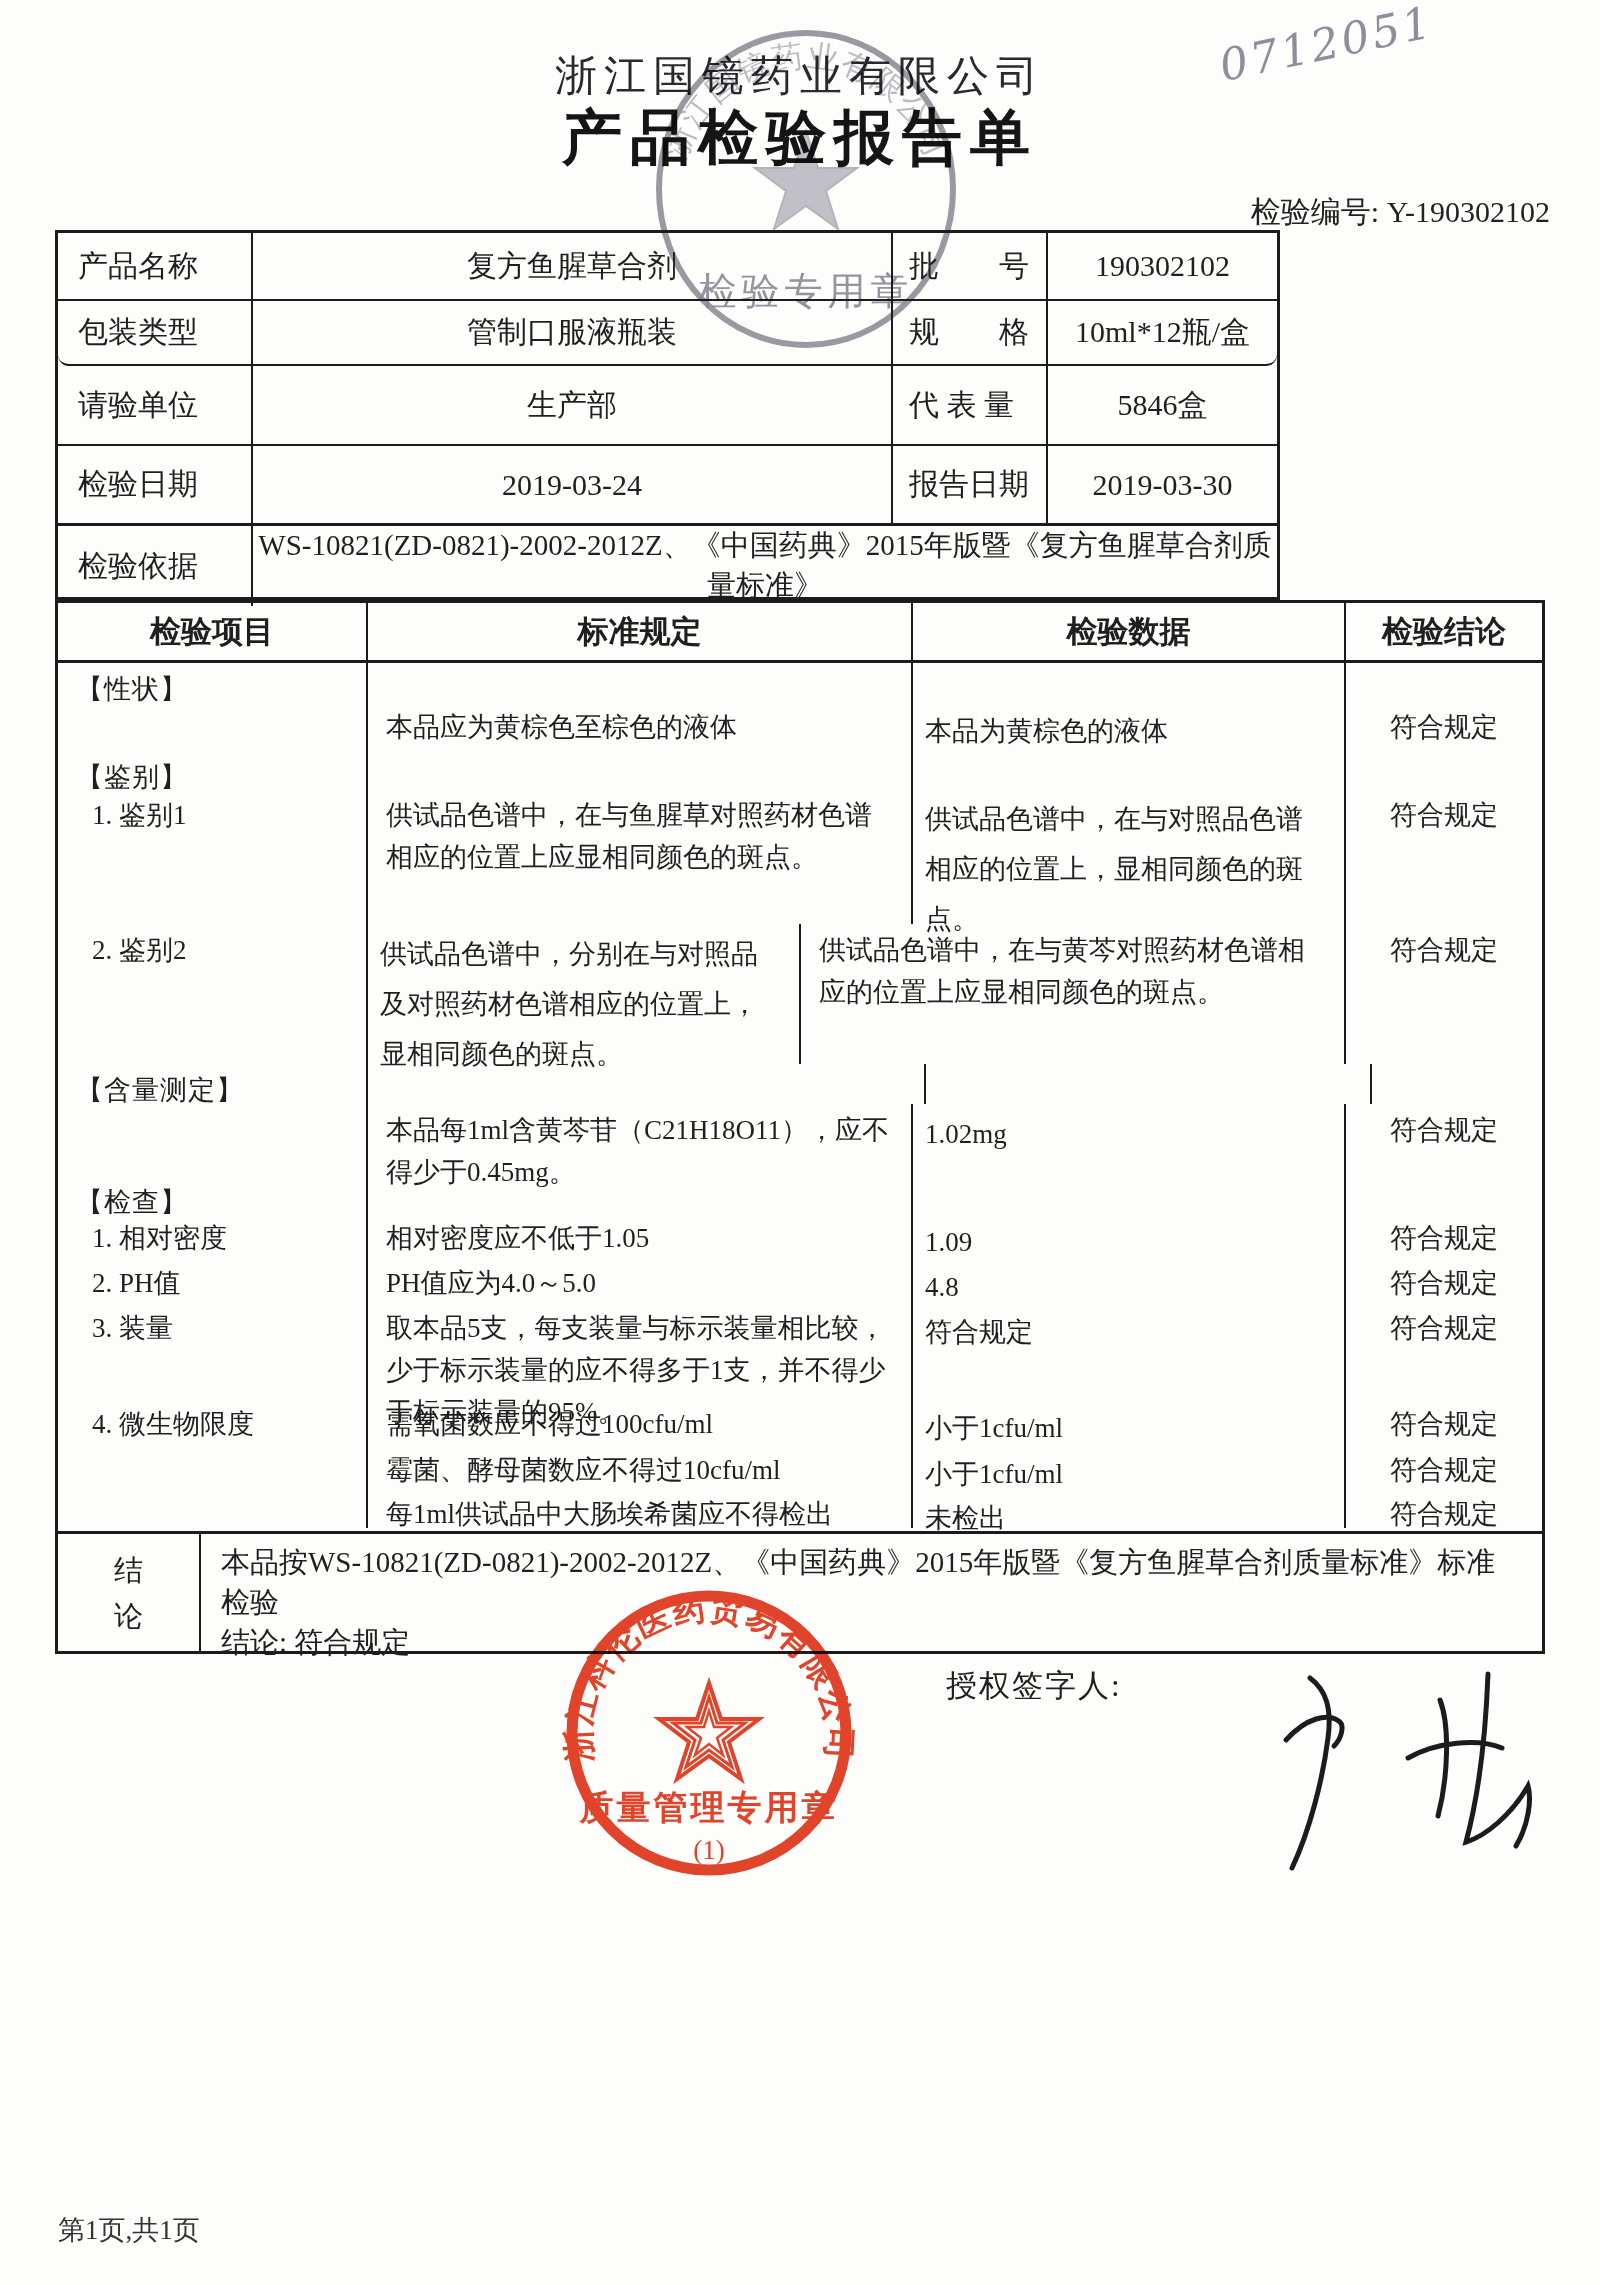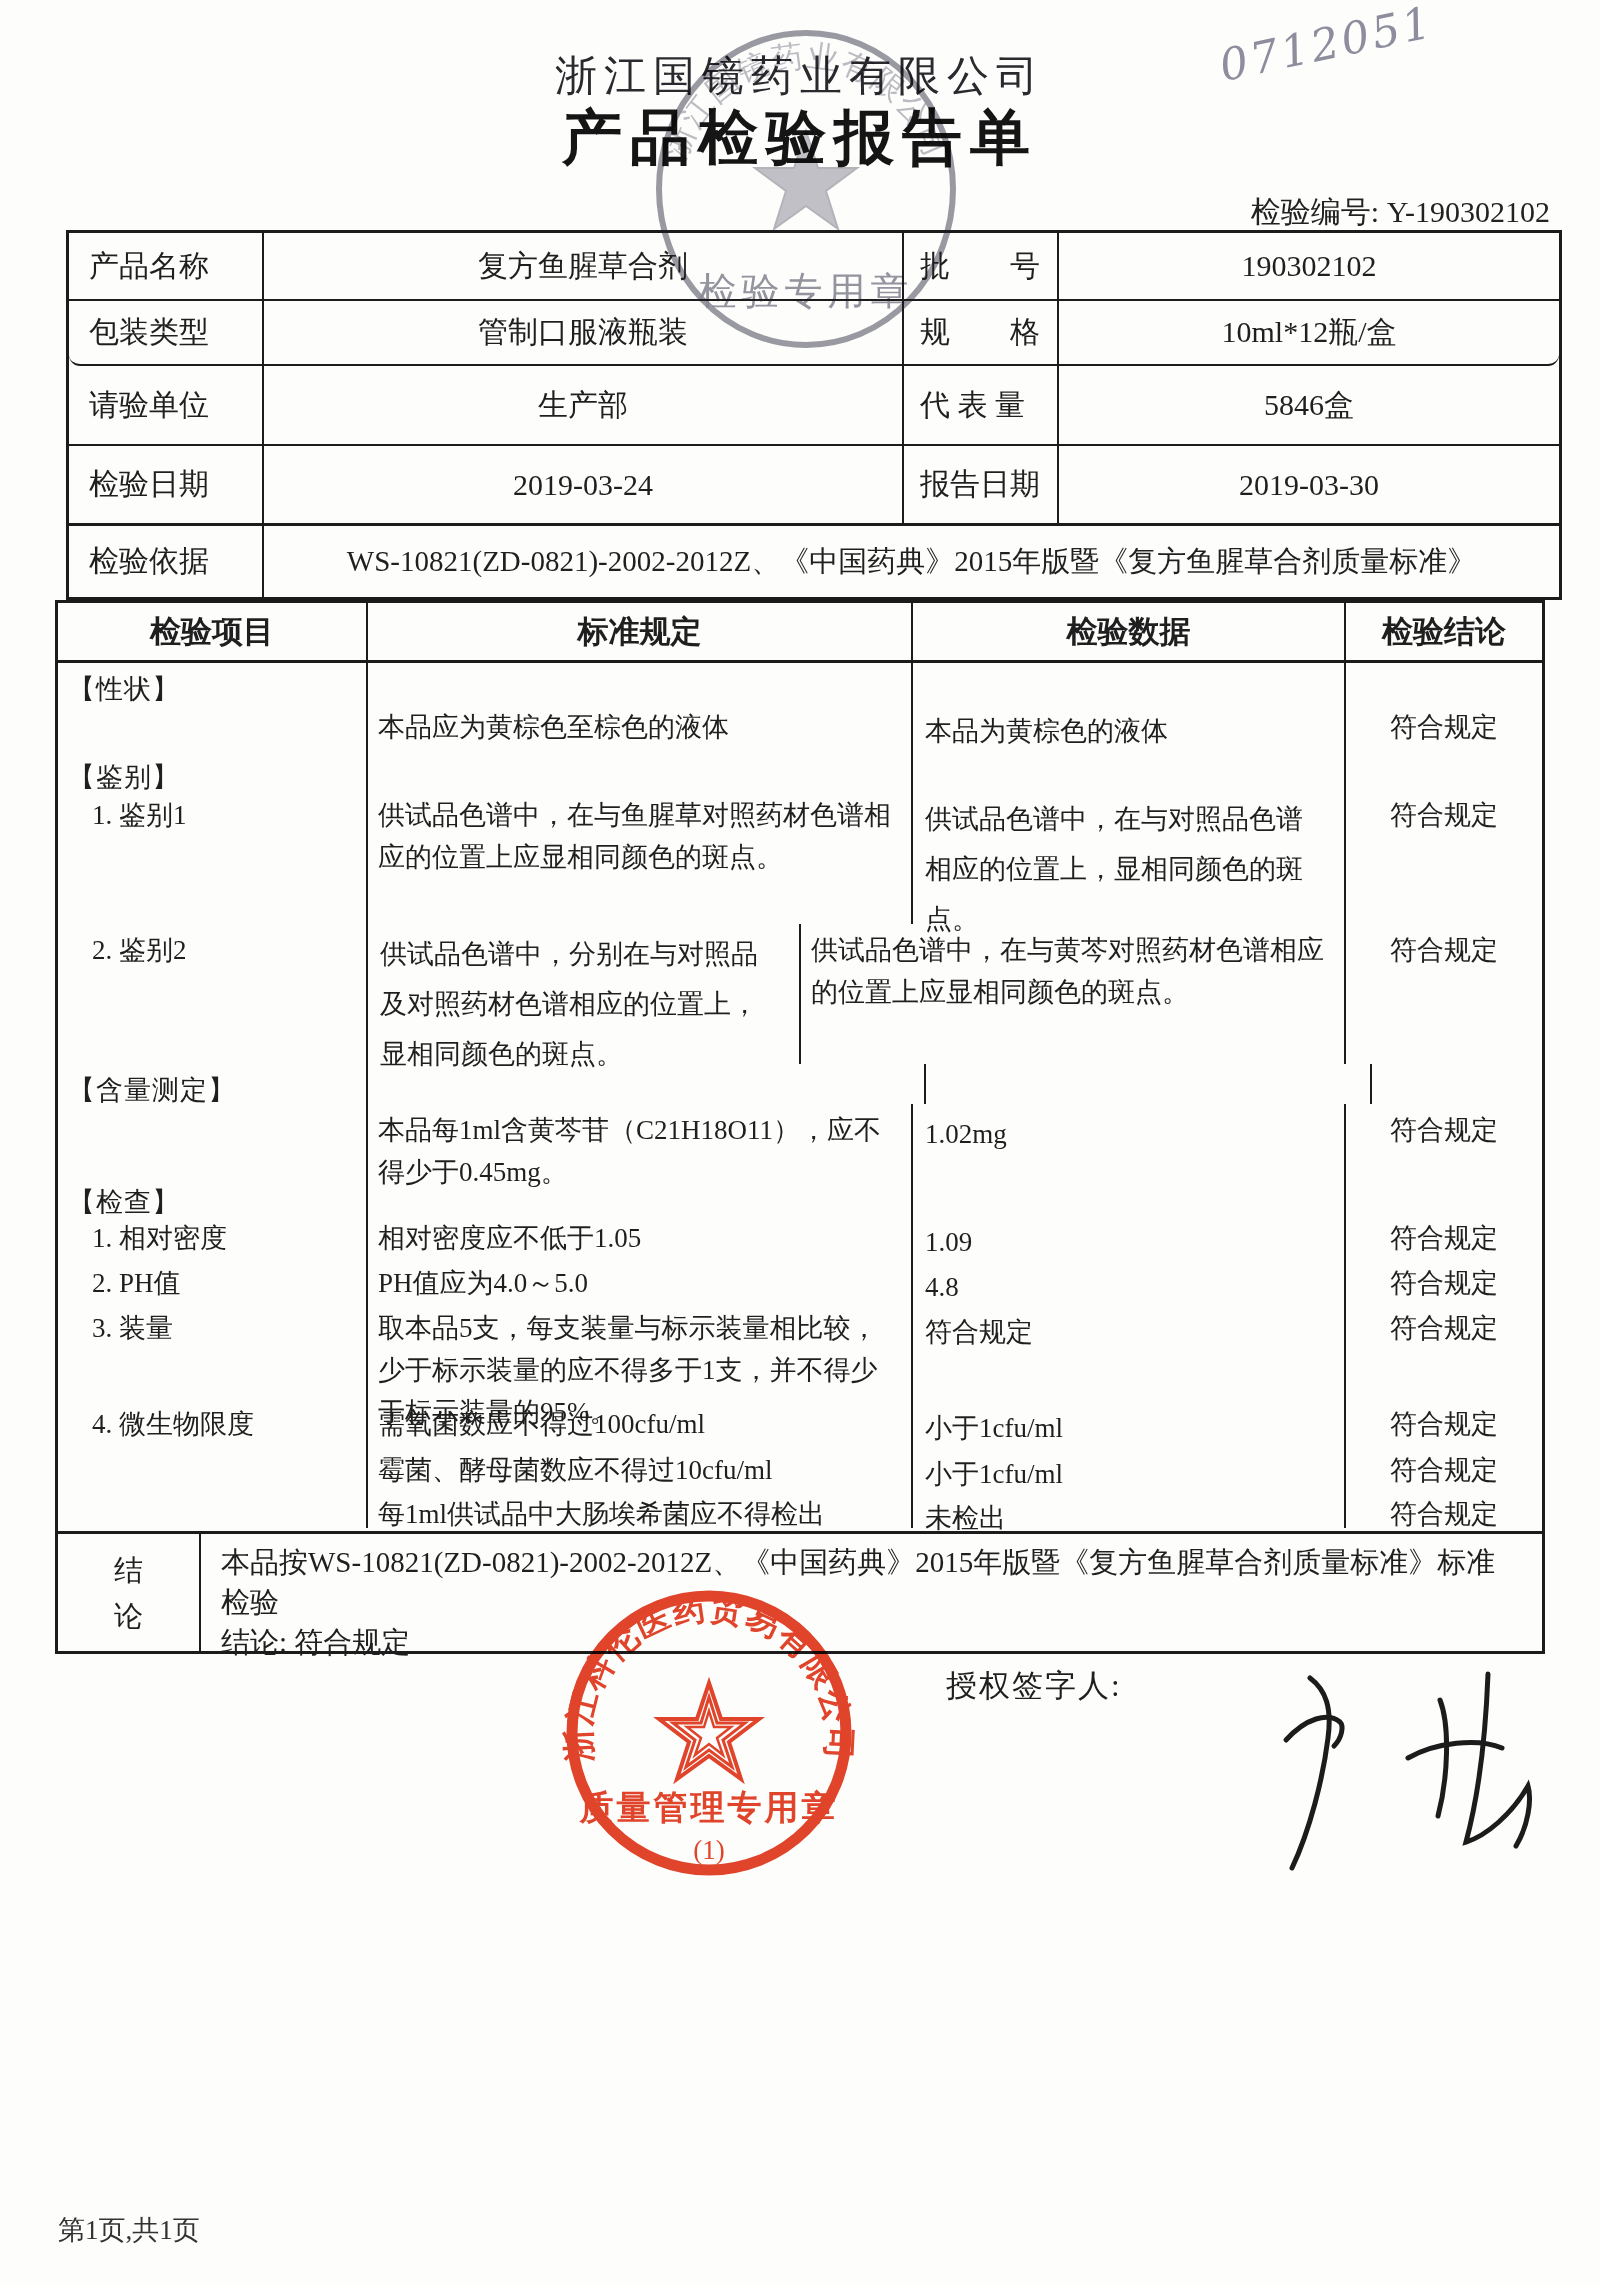--- a/index.html
+++ b/index.html
@@ -25,21 +25,21 @@
     font-size:60px; font-weight:bold; letter-spacing:8px; color:#151515;
   }
   .report-no {
     position:absolute; left:1100px; top:192px; width:450px; text-align:right;
     font-size:30px; color:#222;
   }
   
   .stamp-svg { position:absolute; mix-blend-mode:multiply; pointer-events:none; }
   
   .info-table {
-    position:absolute; left:66px; top:230px; width:1496px; height:370px;
+    position:absolute; left:55px; top:230px; width:1225px; height:370px;
     border:3px solid #1c1c1c; display:flex; flex-direction:column;
     font-size:30px;
     font-family:Liberation Serif, serif;
   }
   .info-row { display:flex; flex:none; border-bottom:2px solid #1c1c1c; }
   .info-row:last-child { border-bottom:none; }
   .ic { display:flex; align-items:center; border-right:2px solid #1c1c1c; }
   .ic:last-child { border-right:none; }
   .ic-label { width:195px; padding-left:20px; flex:none; }
   .ic-val   { width:640px; justify-content:center; text-align:center; flex:none; }
@@ -57,21 +57,21 @@
     display:flex; align-items:center; justify-content:center;
     font-size:31px; font-weight:bold; border-right:2px solid #1c1c1c;
   }
   .hc:last-child, .bc:last-child { border-right:none;border-radius:24px; }
   .col-item { width:310px; flex:none; }
   .col-std  { width:545px; flex:none; }
   .col-data { width:433px; flex:none; }
   .col-res  { flex:1; }
   .mt-body { display:flex; flex-direction:column; height:868px; flex:none; }
   .trow { display:flex; flex:none; }
-  .bc { border-right:2px solid #1c1c1c; padding:6px 16px 0 10px; line-height:1.55; }
+  .bc { border-right:2px solid #1c1c1c; padding:6px 16px 0 18px; line-height:1.55; }
   .bc.col-data { line-height:1.85; padding-left:12px; }
   .bc.col-res  { text-align:center; padding-left:4px; padding-right:4px; }
   .item-sub { padding-left:34px; }
   .sect { letter-spacing:1px; }
   
   .concl-row { display:flex; border-top:3px solid #1c1c1c; height:120px; flex:none; font-size:29px; }
   .concl-label {
     width:143px; flex:none; border-right:2px solid #1c1c1c;
     display:flex; align-items:center; justify-content:center;
   }

